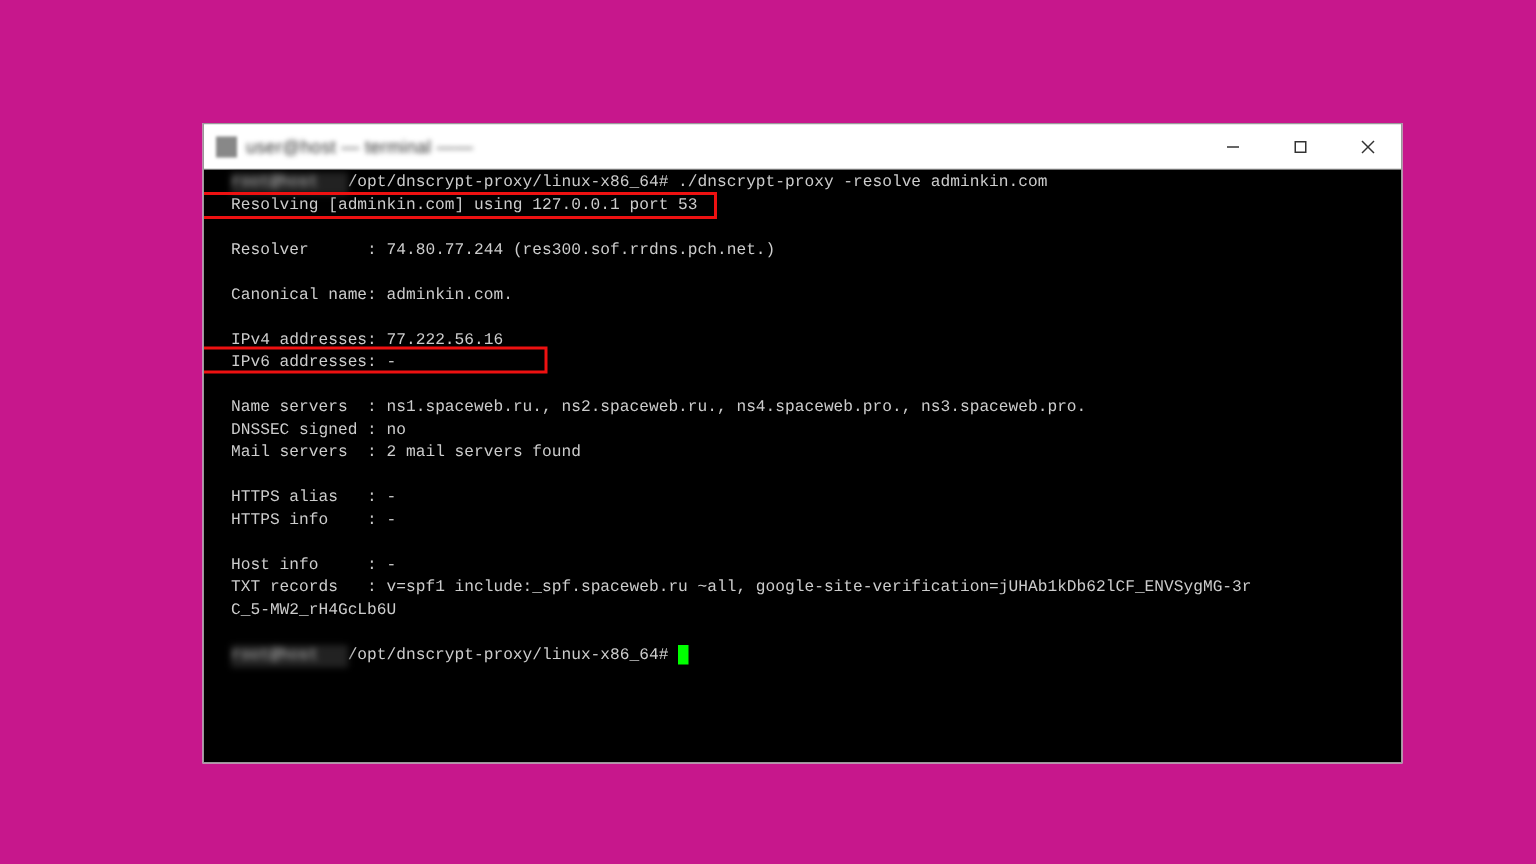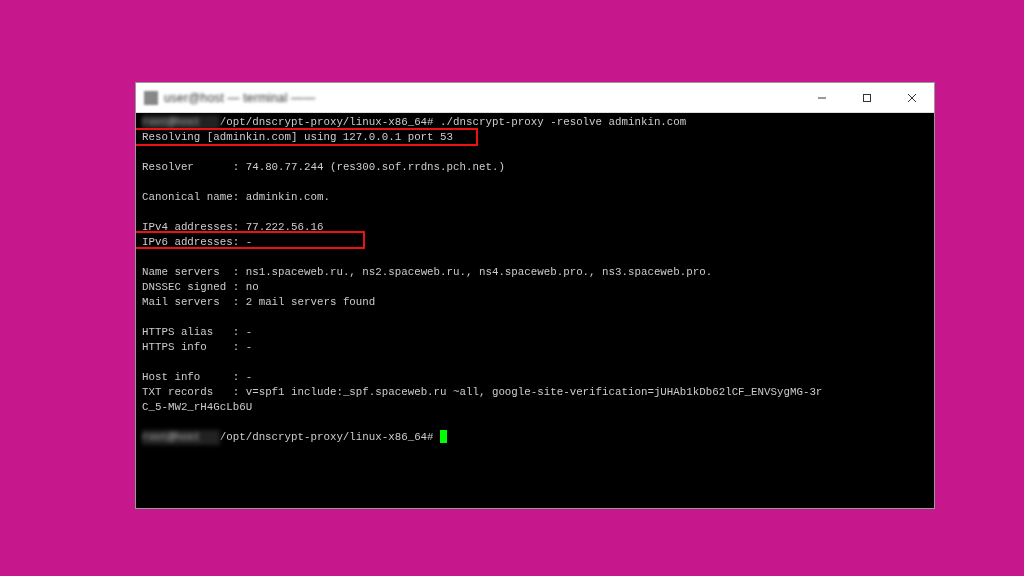--- a/index.html
+++ b/index.html
@@ -64,21 +64,21 @@
       font-size: 11px;
       color: #333;
     }
     .title-btn svg { width: 10px; height: 10px; }
     .terminal {
       flex: 1;
       background: #000;
       color: #ccc;
       font-size: 10.8px;
       line-height: 15px;
-      padding: 2px 6px 6px 6px;
+      padding: 2px 6px 6px 18px;
       white-space: pre;
       overflow: hidden;
       position: relative;
     }
     .blur-user {
       display: inline-block;
       color: #bbb;
       filter: blur(2px);
       background: #222;
     }

